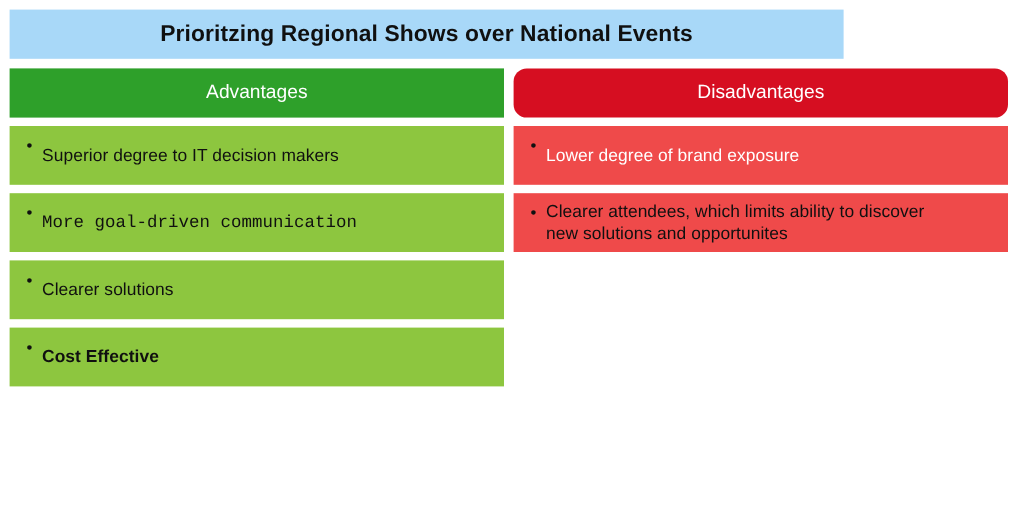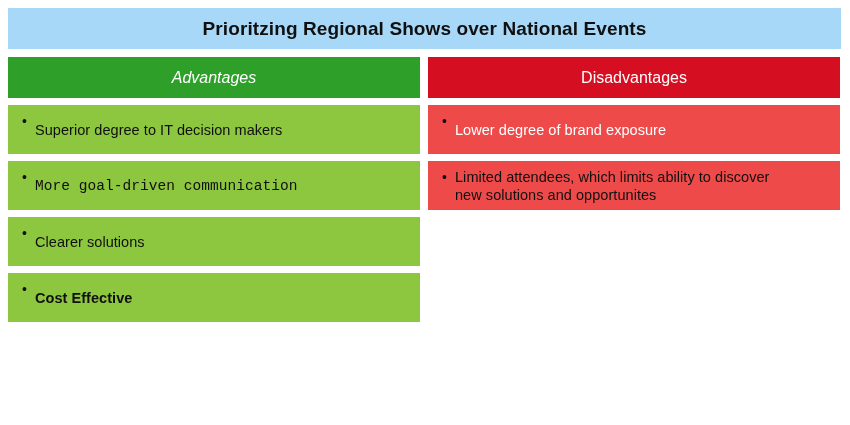--- a/index.html
+++ b/index.html
@@ -23,21 +23,21 @@
     width: 850px;
     height: 425px;
     background: #ffffff;
   }
 
   
   .title-banner {
     position: absolute;
     left: 8px;
     top: 8px;
-    width: 833px;
+    width: 695px;
     height: 41px;
     background: #a8d8f8;
     display: flex;
     align-items: center;
     justify-content: center;
     box-sizing: border-box;
   }
   .title-text {
     font-size: 19px;
     font-weight: bold;
@@ -70,21 +70,21 @@
     display: flex;
     align-items: center;
     justify-content: center;
     box-sizing: border-box;
   }
   .col-header .col-header-label {
     font-size: 16px;
     color: #ffffff;
     line-height: 1;
   }
-  .header-advantages { background: #2ea02a; font-style: italic; }
+  .header-advantages { background: #2ea02a; }
   .header-disadvantages { background: #d60e21; }
 
   .item {
     min-height: 49px;
     box-sizing: border-box;
     display: flex;
     align-items: center;
     padding: 6px 10px 6px 14px;
   }
   .item-advantage { background: #8dc63f; }
@@ -140,29 +140,29 @@
         <span class="item-text" style="color: rgb(16, 16, 16);">Clearer solutions</span>
       </div>
 
       <div class="item item-advantage" style="background: rgb(141, 198, 63);">
         <span class="bullet" style="color: rgb(16, 16, 16);">•</span>
         <span class="item-text" style="color: rgb(16, 16, 16); font-weight: bold;">Cost Effective</span>
       </div>
     </div>
 
     <div class="column">
-      <div class="col-header header-disadvantages" style="background: rgb(214, 14, 33);">
+      <div class="col-header header-disadvantages" style="background: rgb(214, 14, 33); border-radius: 11px;">
         <span class="col-header-label" style="color: rgb(255, 255, 255);">Disadvantages</span>
       </div>
 
       <div class="item item-disadvantage" style="background: rgb(239, 74, 74);">
         <span class="bullet" style="color: rgb(16, 16, 16);">•</span>
         <span class="item-text" style="color: #ffffff;">Lower degree of brand exposure</span>
       </div>
 
       <div class="item item-disadvantage two-line" style="background: rgb(239, 74, 74);">
         <span class="bullet" style="color: rgb(16, 16, 16);">•</span>
-        <span class="item-text" style="color: rgb(16, 16, 16);">Limited attendees, which limits ability to discover new solutions and opportunites</span>
+        <span class="item-text" style="color: rgb(16, 16, 16);">Clearer attendees, which limits ability to discover new solutions and opportunites</span>
       </div>
     </div>
 
   </div>
 </div>
 
 </body></html>

